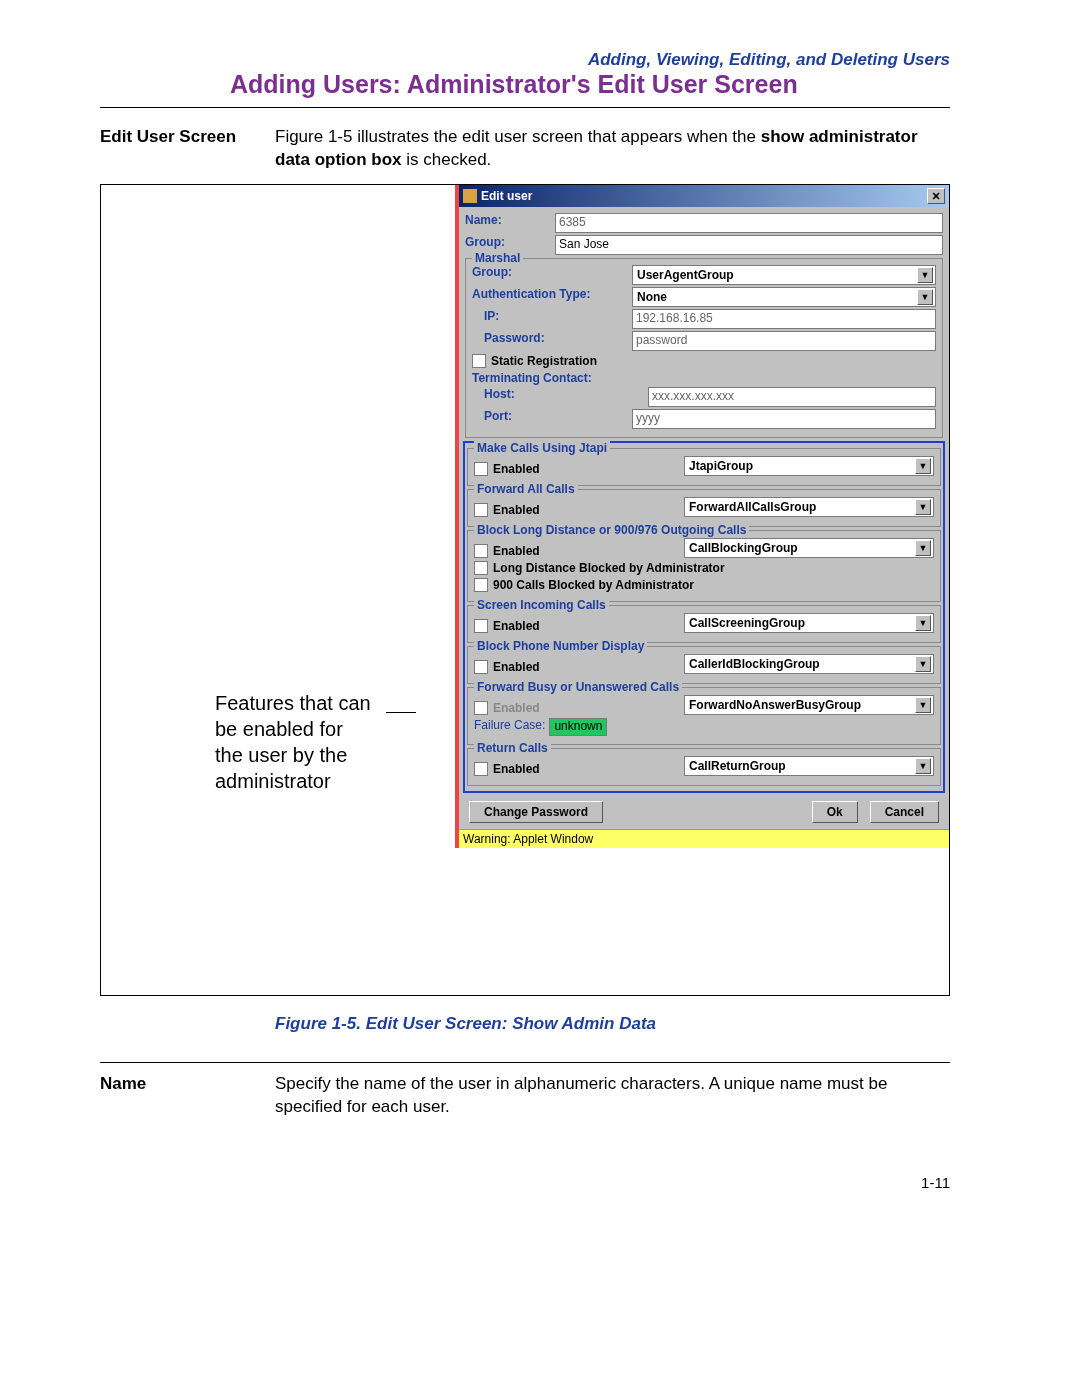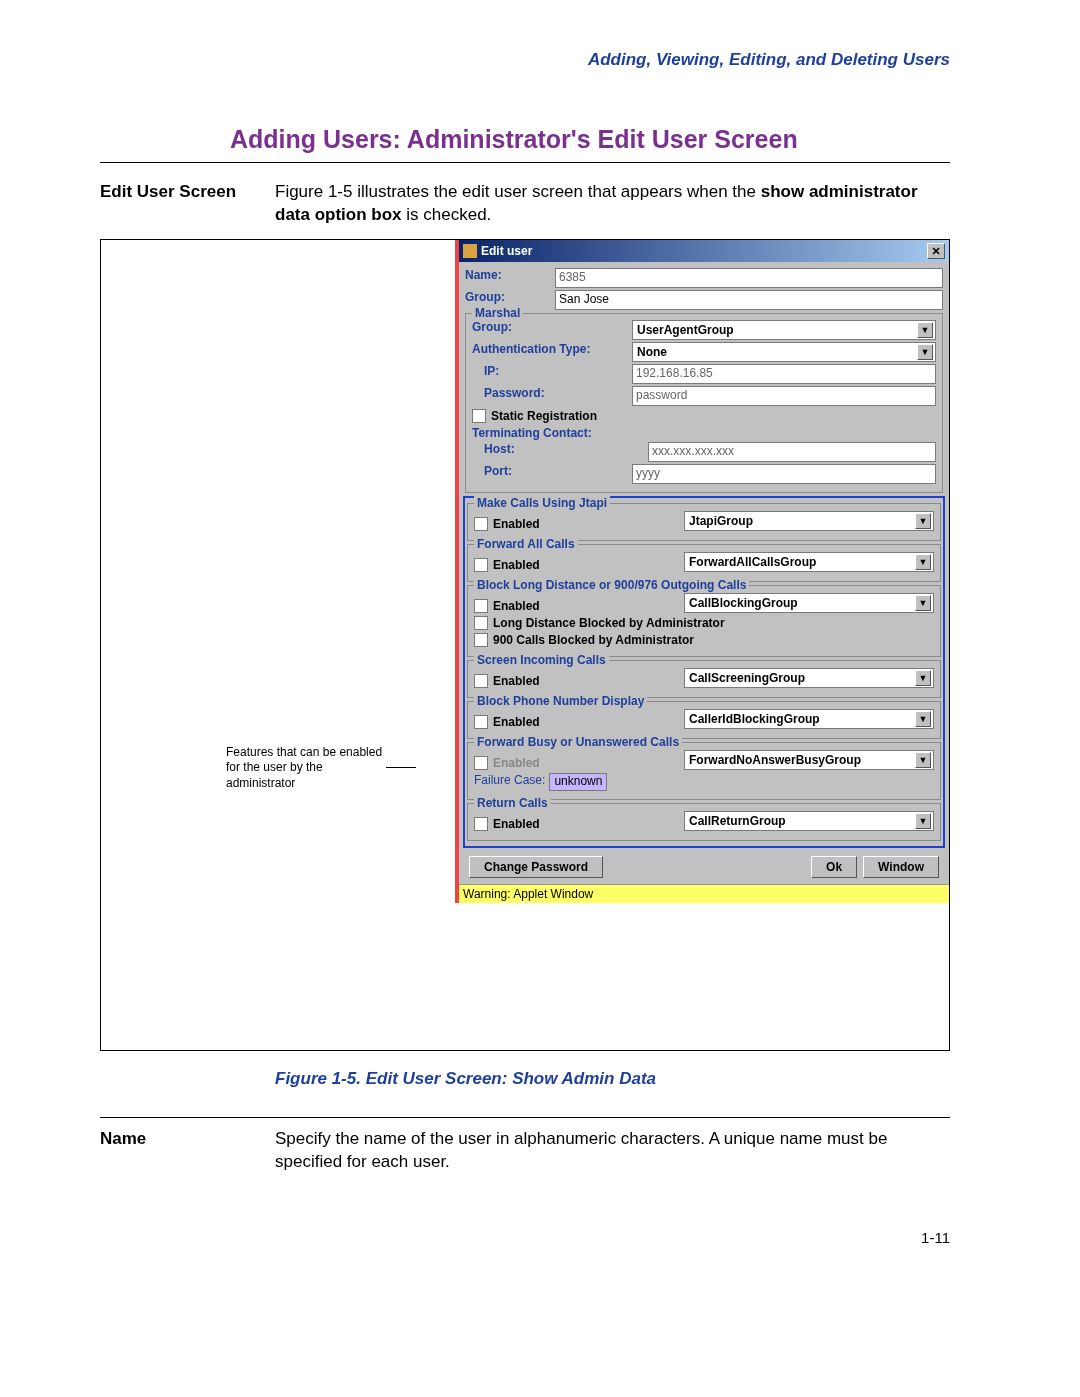--- a/index.html
+++ b/index.html
@@ -16,21 +16,20 @@
     text-align: right;
     color: #1e3f9c;
     font-style: italic;
     font-weight: bold;
     font-size: 17px;
   }
   .section-title {
     color: #7b2f91;
     font-weight: bold;
     font-size: 25px;
-    margin-top: 55px;
     margin-left: 130px;
   }
   hr.main-rule {
     border: none;
     border-top: 1px solid #000;
     margin: 8px 0 18px 0;
   }
   .intro-row {
     display: flex;
     font-size: 17px;
@@ -45,24 +44,24 @@
     flex: 1;
   }
   .figure-box {
     border: 1px solid #000;
     height: 810px;
     position: relative;
     background: #fff;
   }
   .callout {
     position: absolute;
-    left: 125px;
+    left: 114px;
     top: 505px;
     width: 160px;
-    font-size: 12px;
+    font-size: 20px;
     line-height: 1.3;
   }
   .callout-line {
     position: absolute;
     top: 527px;
     left: 285px;
     width: 30px;
     height: 1px;
     background: #000;
   }
@@ -161,21 +160,21 @@
   .cb-left { width: 210px; display:flex; align-items:center; }
   .disabled { color: #888; }
   .highlight-group {
     border: 2px solid #2040d0;
     padding: 2px;
     margin: 2px -2px;
   }
   .btn-row {
     display:flex;
     padding: 6px 4px;
-    gap: 6px;
+    gap: 12px;
     justify-content: space-between;
   }
   .spacer { flex:1; }
   .btn {
     background:#c0c0c0;
     border:1px solid #fff;
     border-right-color:#555; border-bottom-color:#555;
     padding: 3px 14px;
     font-weight:bold;
     font-size:12px;
@@ -377,21 +376,21 @@
                 <span class="checkbox disabled"></span>
                 <span class="cb-label disabled">Enabled</span>
               </div>
               <span class="dropdown">
                 <span>ForwardNoAnswerBusyGroup</span>
                 <span class="dd-arrow">▼</span>
               </span>
             </div>
             <div class="row">
               <span style="color:#1e3f9c;">Failure Case:</span>
-              <span style="margin-left:4px; background:#c4b5fd; border:1px solid #7a7a7a; padding:0 4px; height:16px;">unknown</span>
+              <span style="margin-left:4px; background:#22c55e; border:1px solid #7a7a7a; padding:0 4px; height:16px;">unknown</span>
             </div>
           </div>
 
           <div class="fieldset">
             <span class="legend">Return Calls</span>
             <div class="cb-row">
               <div class="cb-left">
                 <span class="checkbox"></span>
                 <span class="cb-label">Enabled</span>
               </div>
@@ -401,21 +400,21 @@
               </span>
             </div>
           </div>
 
         </div>
 
         <div class="btn-row">
           <span class="btn">Change Password</span>
           <span class="spacer"></span>
           <span class="btn">Ok</span>
-          <span class="btn">Window</span>
+          <span class="btn">Cancel</span>
         </div>
       </div>
 
       <div class="warnbar">Warning: Applet Window</div>
     </div>
   </div>
 
   <div class="fig-caption">Figure 1-5. Edit User Screen: Show Admin Data</div>
 
   <hr class="sub-rule">

